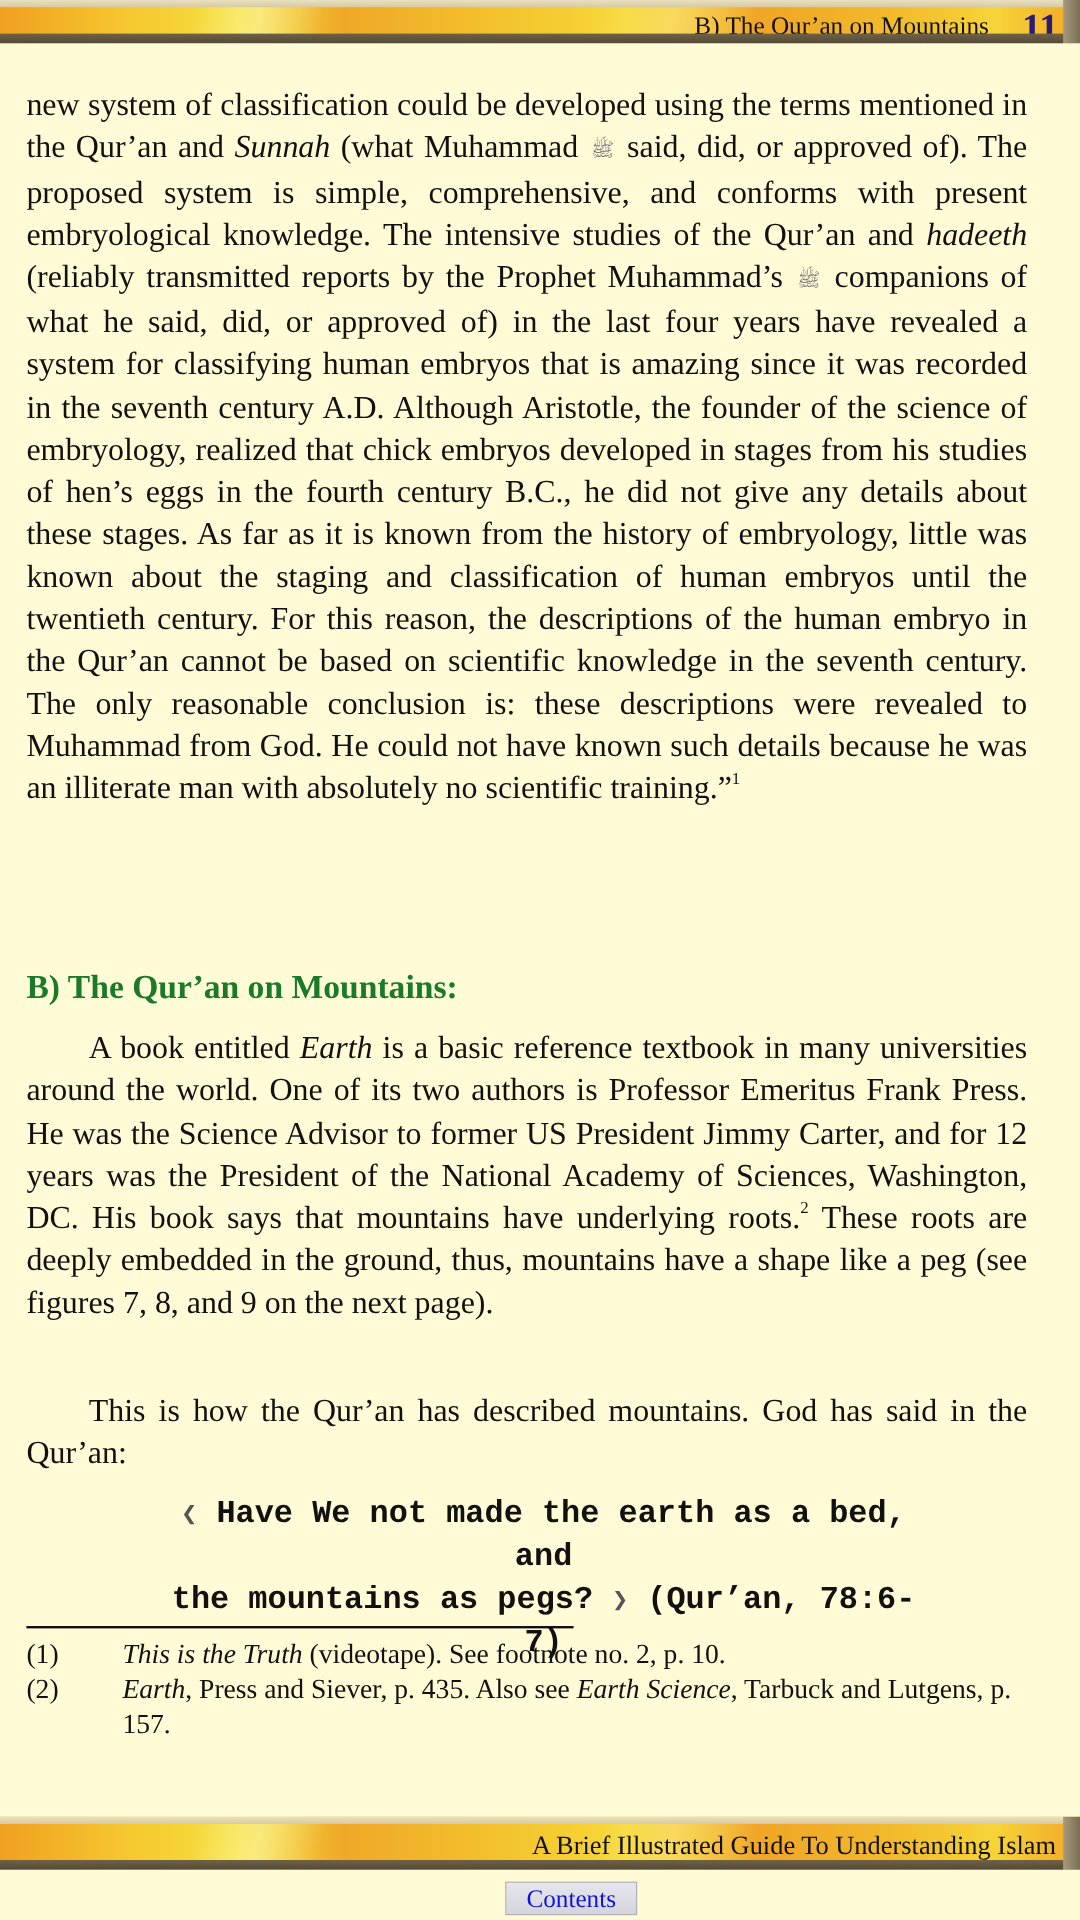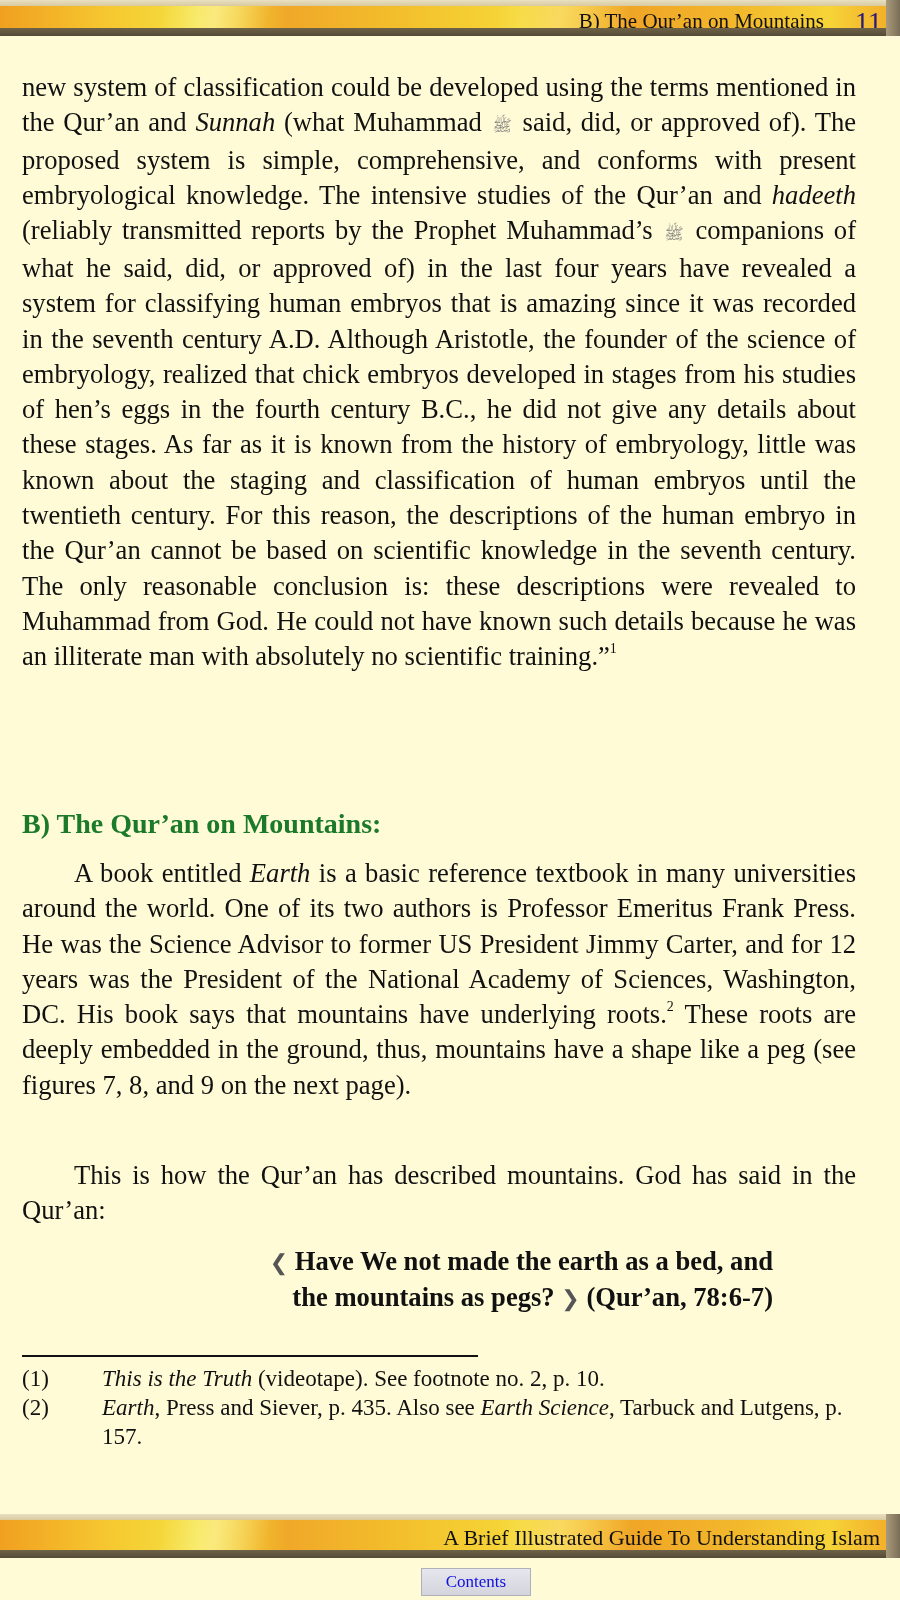--- a/index.html
+++ b/index.html
@@ -31,21 +31,21 @@
   }
   .header-bar { top: 0; height: 36px; }
   .footer-bar { top: 1482px; height: 44px; margin-top: 32px; }
 
   .header-title {
     position: absolute; right: 76px; top: 9px;
     font-size: 21px; color: #111;
   }
   .page-number {
     position: absolute; right: 18px; top: 3px;
-    font-size: 28px; font-weight: normal; color: #2a1a7a;
+    font-size: 32px; font-weight: bold; color: #2a1a7a;
     line-height: 38px;
   }
   .footer-title {
     position: absolute; right: 20px; top: 11px;
     font-size: 22px; color: #111;
   }
 
   .content {
     position: absolute; left: 22px; top: 70px; width: 834px;
     font-size: 26.6px; line-height: 35.3px;
@@ -61,39 +61,39 @@
 
   .section-heading {
     position: absolute; left: 22px; top: 808px;
     font-size: 28px; font-weight: bold; color: #1a7a2a;
     margin: 0;
   }
   .p2 { position: absolute; left: 22px; top: 856px; width: 834px; }
   .p3 { position: absolute; left: 22px; top: 1158px; width: 834px; }
   .quote {
     position: absolute; left: 133px; top: 1244px; width: 640px;
-    font-weight: bold; font-size: 26.6px; line-height: 35.3px; text-align: right;
+    font-weight: bold; font-size: 26.6px; line-height: 35.3px; text-align: center; font-family: Liberation Mono, monospace;
   }
   .orn { font-weight: normal; color: #555; font-size: 22px; }
   .footnote-rule {
     position: absolute; left: 22px; top: 1355px; width: 456px; height: 2px; background: #111;
   }
   .footnotes {
     position: absolute; left: 22px; top: 1364px; width: 834px;
     font-size: 23px; line-height: 29px;
   }
   .fn { display: flex; }
   .fn-num { width: 48px; flex: none; }
   .fn-text { flex: 1; margin-left: 32px; }
 
   .contents-button {
     position: absolute; left: 421px; top: 1568px; width: 110px; height: 28px;
     background: linear-gradient(180deg, #e6e6ee, #d4d4dc);
     border: 1px solid #b0b0b8; box-sizing: border-box;
-    color: #1010e0; font-size: 17px; line-height: 26px; text-align: center;
+    color: #1010e0; font-size: 21px; line-height: 26px; text-align: center;
     font-family: "Liberation Serif", serif; cursor: pointer; padding: 0;
   }
 </style>
 </head>
 <body>
 
 <div class="bar header-bar">
   <span class="header-title">B) The Qur’an on Mountains</span>
   <span class="page-number">11</span>
   <span class="bevel-right"></span>

